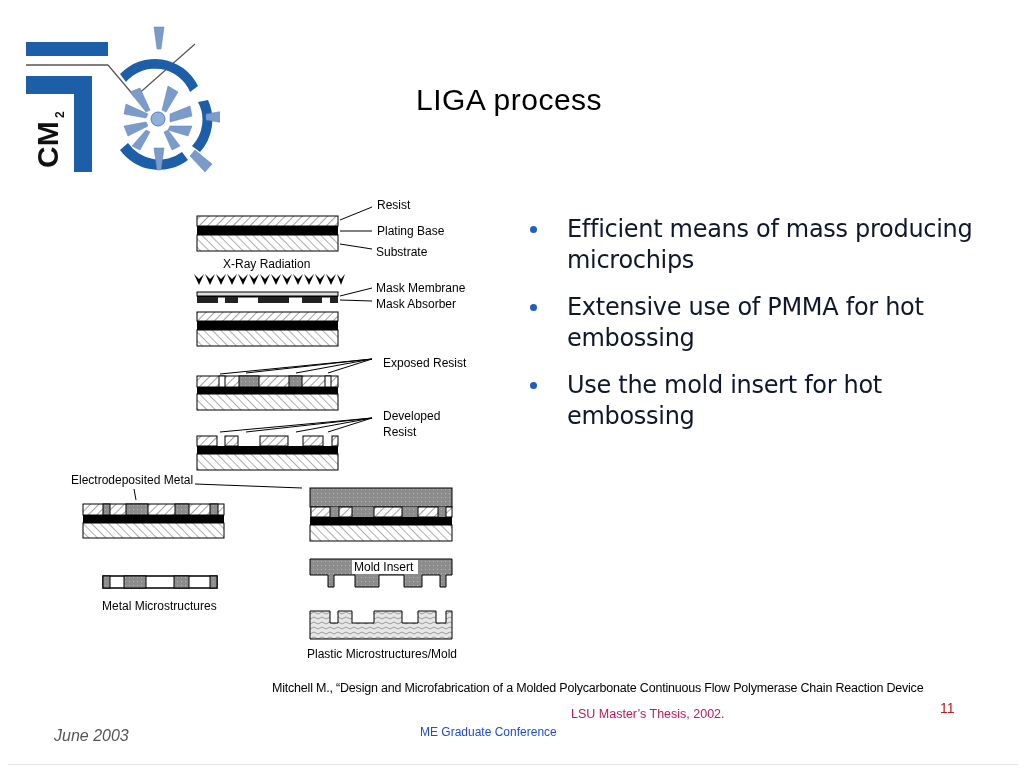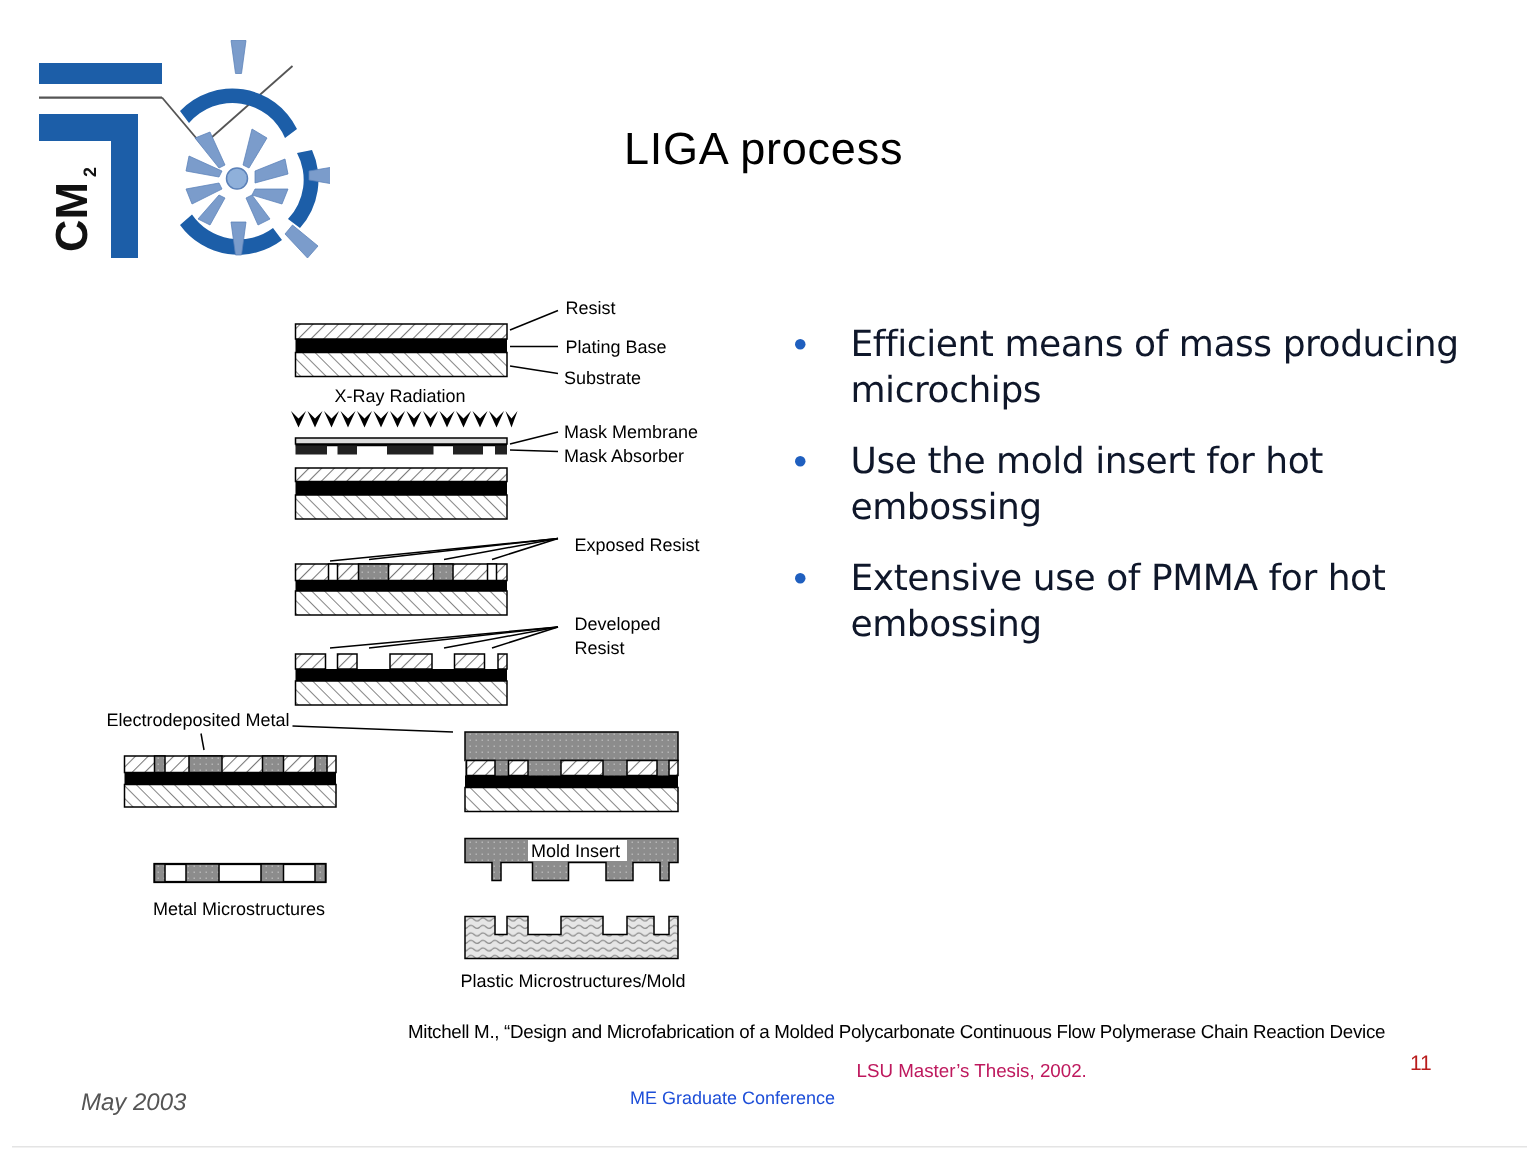--- a/index.html
+++ b/index.html
@@ -198,23 +198,23 @@
   <text x="354" y="571">Mold Insert</text>
 
   <g>
     <path d="M310 611 H330 V623 H338 V611 H352 V623 H374 V611 H402 V623 H418 V611 H436 V623 H446 V611 H452 V639 H310 Z" fill="url(#waves)" stroke="#000"></path>
   </g>
   <text x="307" y="658">Plastic Microstructures/Mold</text>
 </svg>
 
 <ul class="bullets">
   <li><span class="bullet-dot"></span><span>Efficient means of mass producing microchips</span></li>
+  <li><span class="bullet-dot"></span><span>Extensive use of PMMA for hot embossing</span></li>
   <li><span class="bullet-dot"></span><span>Use  the mold insert for hot embossing</span></li>
-  <li><span class="bullet-dot"></span><span>Extensive use of PMMA for hot embossing</span></li>
 </ul>
 
 <div class="citation">Mitchell M., “Design and Microfabrication of a Molded Polycarbonate Continuous Flow Polymerase Chain Reaction Device</div>
 <div class="citation2">LSU Master’s Thesis, 2002.</div>
 
-<div class="footer-date">May 2003</div>
+<div class="footer-date">June 2003</div>
 <div class="footer-conf">ME Graduate Conference</div>
 <div class="footer-page">11</div>
 <div class="footer-line"></div>
 
 </body></html>

